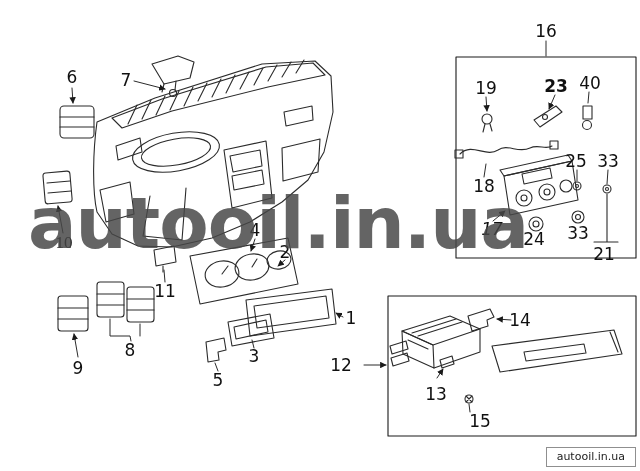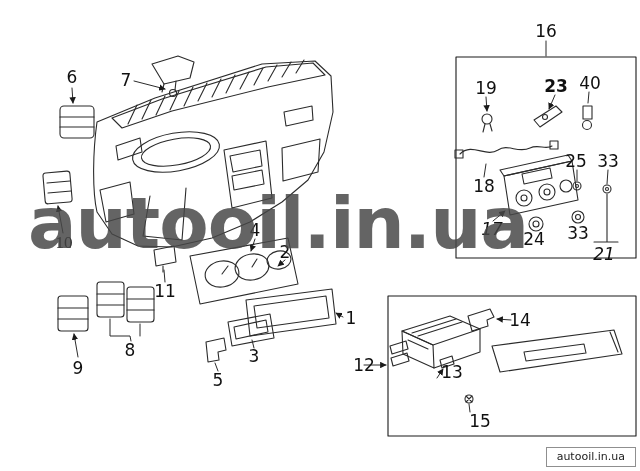--- a/index.html
+++ b/index.html
@@ -195,30 +195,30 @@
       <div class="part-num" style="left: 285px; top: 252px;">2</div>
       <div class="part-num" style="left: 254px; top: 356px;">3</div>
       <div class="part-num" style="left: 255px; top: 230px;">4</div>
       <div class="part-num" style="left: 218px; top: 380px;">5</div>
       <div class="part-num" style="left: 72px; top: 77px;">6</div>
       <div class="part-num" style="left: 126px; top: 80px;">7</div>
       <div class="part-num" style="left: 130px; top: 350px;">8</div>
       <div class="part-num" style="left: 78px; top: 368px;">9</div>
       <div class="part-num" style="left: 64px; top: 242px; font-family: Liberation Serif, serif;">10</div>
       <div class="part-num" style="left: 165px; top: 291px;">11</div>
-      <div class="part-num" style="left: 364px; top: 365px;">12</div>
-      <div class="part-num" style="left: 436px; top: 372px; margin-left: 16px;">13</div>
+      <div class="part-num" style="left: 341px; top: 365px;">12</div>
+      <div class="part-num" style="left: 436px; top: 394px;">13</div>
       <div class="part-num" style="left: 520px; top: 320px;">14</div>
       <div class="part-num" style="left: 480px; top: 421px;">15</div>
       <div class="part-num" style="left: 546px; top: 31px;">16</div>
       <div class="part-num" style="left: 492px; top: 229px; font-style: italic;">17</div>
       <div class="part-num" style="left: 484px; top: 186px;">18</div>
       <div class="part-num" style="left: 486px; top: 88px;">19</div>
       <div class="part-num" style="left: 590px; top: 83px;">40</div>
-      <div class="part-num" style="left: 604px; top: 254px; font-style: italic;">21</div>
+      <div class="part-num" style="left: 604px; top: 254px;">21</div>
       <div class="part-num" style="left: 608px; top: 161px;">33</div>
       <div class="part-num" style="left: 556px; top: 86px; font-weight: bold;">23</div>
       <div class="part-num" style="left: 534px; top: 239px;">24</div>
       <div class="part-num" style="left: 576px; top: 161px;">25</div>
       <div class="part-num" style="left: 578px; top: 233px;">33</div>
     </div>
 
   <div class="watermark">autooil.in.ua</div>
 
   <div class="corner-label">autooil.in.ua</div>

